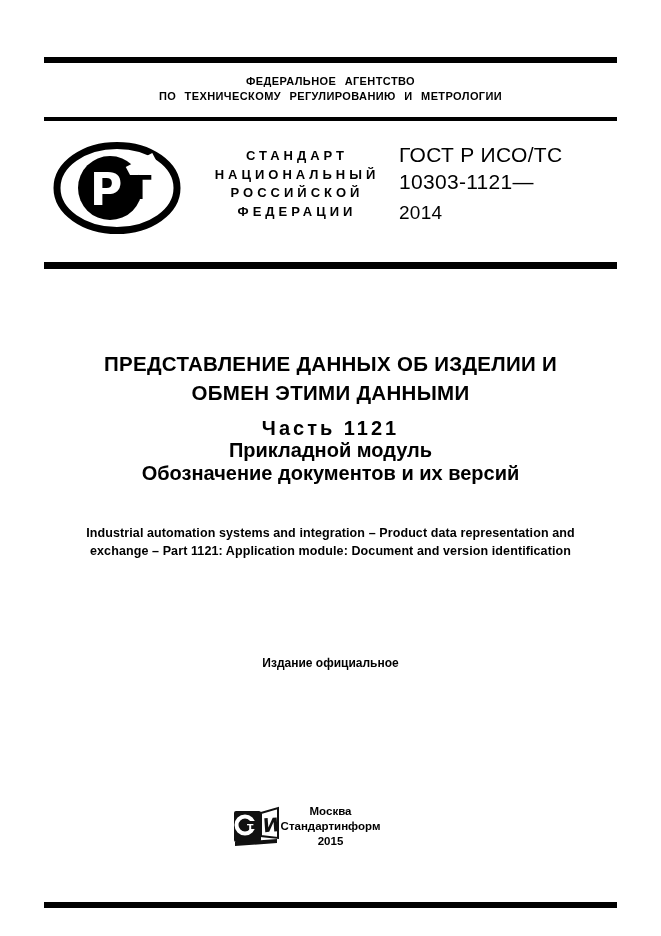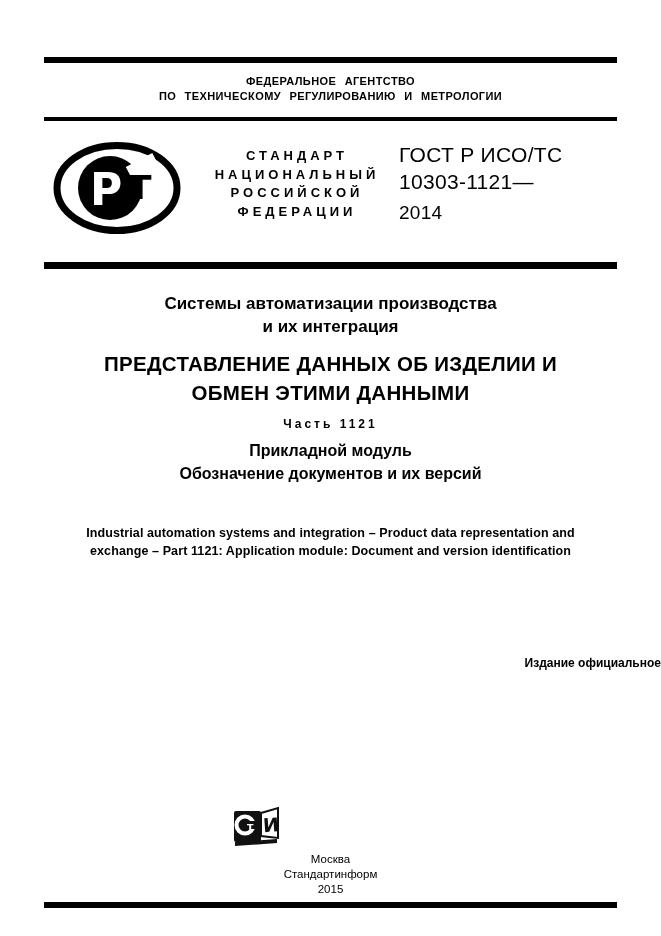--- a/index.html
+++ b/index.html
@@ -67,35 +67,34 @@
   }
 
   .centered-block {
     position: absolute;
     left: 0; right: 0;
     text-align: center;
     font-weight: bold;
   }
   .group-title { top: 292px; font-size: 17px;   line-height: 23px; }
   .main-title  { top: 349px; font-size: 20.5px; line-height: 29px; letter-spacing: 0.3px; }
-  .part-line   { top: 417px; font-size: 12px;   letter-spacing: 3px; }
-  .module-title{ top: 439px; font-size: 16px;   line-height: 23px; }
+  .part-line   { top: 417px; font-size: 20px;   letter-spacing: 3px; }
+  .module-title{ top: 439px; font-size: 20px;   line-height: 23px; }
 
   .reference   { top: 524px; font-size: 12.5px; line-height: 18px; letter-spacing: 0.1px; }
-  .edition     { top: 656px; font-size: 12px; text-align: right; }
+  .edition     { top: 656px; font-size: 12px; }
 
   .imprint-text {
     position: absolute;
     left: 0; right: 0;
     top: 804px;
     text-align: center;
-    font-weight: normal;
+    font-weight: bold;
     font-size: 11.5px;
     line-height: 15px;
-    margin-top: 48px;
   }
   .sti-logo {
     position: absolute;
     left: 232px; top: 806px;
     width: 48px; height: 44px;
   }
 </style>
 </head>
 <body>
 
@@ -125,24 +124,20 @@
     <div>РОССИЙСКОЙ</div>
     <div>ФЕДЕРАЦИИ</div>
   </div>
 
   <div class="designation">
     <div>ГОСТ Р ИСО/ТС</div>
     <div>10303-1121—</div>
     <div class="year">2014</div>
   </div>
 
-  <div class="centered-block group-title">
-    <div>Системы автоматизации производства</div>
-    <div>и их интеграция</div>
-  </div>
 
   <div class="centered-block main-title">
     <div>ПРЕДСТАВЛЕНИЕ ДАННЫХ ОБ ИЗДЕЛИИ И</div>
     <div>ОБМЕН ЭТИМИ ДАННЫМИ</div>
   </div>
 
   <div class="centered-block part-line">Часть 1121</div>
 
   <div class="centered-block module-title">
     <div>Прикладной модуль</div>

